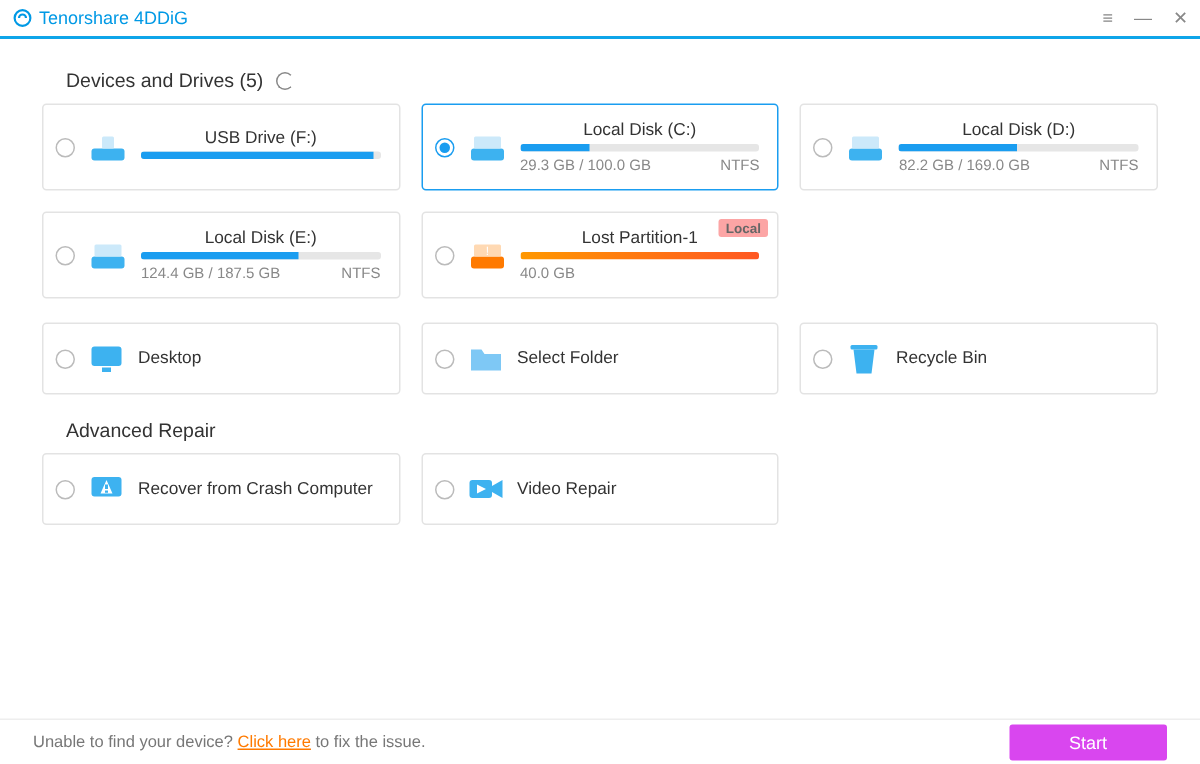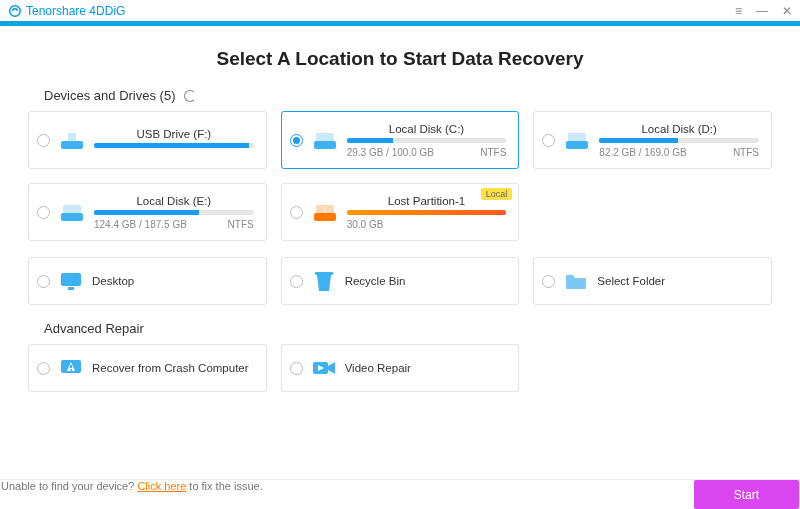--- a/index.html
+++ b/index.html
@@ -1,17 +1,17 @@
 <!DOCTYPE html>
 <html><head>
 <meta charset="utf-8">
 <style>
 * { box-sizing: border-box; margin: 0; padding: 0; }
 body { font-family: "Segoe UI", Arial, sans-serif; background: #fff; width: 800px; height: 509px; overflow: hidden; font-size: 12px; color: #333; }
-.titlebar { height: 26px; display: flex; align-items: center; justify-content: space-between; padding: 0 8px; border-bottom: 5px solid #0ea5e9; }
+.titlebar { height: 26px; display: flex; align-items: center; justify-content: space-between; padding: 0 8px; border-bottom: 2px solid #0ea5e9; }
 .brand { display: flex; align-items: center; gap: 4px; color: #0099e5; font-size: 12px; font-weight: 500; }
 .brand svg { width: 14px; height: 14px; }
 .winctl { display: flex; align-items: center; gap: 14px; color: #888; }
 .winctl span { cursor: default; }
 .main { padding: 14px 28px 0 28px; }
 .heading { text-align: center; font-size: 19px; font-weight: 600; color: #222; margin: 8px 0 18px; }
 .section-title { font-size: 13px; color: #333; margin: 6px 16px 8px; display: flex; align-items: center; gap: 8px; }
 .refresh { width: 12px; height: 12px; border: 1.5px solid #888; border-right-color: transparent; border-radius: 50%; display: inline-block; }
 .grid { display: grid; grid-template-columns: repeat(3, 1fr); gap: 14px; margin-bottom: 16px; text-align: center; }
 .card { border: 1px solid #e3e3e3; border-radius: 3px; background: #fff; padding: 10px 12px 10px 8px; display: flex; align-items: center; gap: 8px; position: relative; min-height: 58px; }
@@ -19,25 +19,25 @@
 .radio { width: 13px; height: 13px; border: 1.5px solid #bbb; border-radius: 50%; flex-shrink: 0; display: flex; align-items: center; justify-content: center; }
 .radio.checked { border-color: #1a9df0; }
 .radio.checked::after { content: ""; width: 7px; height: 7px; background: #1a9df0; border-radius: 50%; }
 .drive-icon { width: 28px; height: 24px; flex-shrink: 0; display: flex; align-items: center; justify-content: center; }
 .drive-body { flex: 1; min-width: 0; }
 .drive-name { font-size: 11.5px; color: #333; margin-bottom: 3px; }
 .bar { height: 5px; background: #e6e6e6; border-radius: 2px; overflow: hidden; margin-bottom: 4px; }
 .bar-fill { height: 100%; background: #1a9df0; }
 .bar-fill.orange { background: linear-gradient(90deg,#ff9800,#ff5722); }
 .meta { display: flex; justify-content: space-between; font-size: 10px; color: #888; }
-.tag { position: absolute; top: 4px; right: 6px; font-size: 9px; background: #fde047; color: #666; padding: 1px 5px; border-radius: 2px; }
+.tag { position: absolute; top: 4px; right: 6px; font-size: 9px; background: #fca5a5; color: #666; padding: 1px 5px; border-radius: 2px; font-weight: bold; }
 .loc-card { min-height: 46px; }
 .loc-icon { width: 26px; height: 26px; display: flex; align-items: center; justify-content: center; flex-shrink: 0; }
 .loc-label { font-size: 11.5px; color: #333; }
-.footer { position: absolute; bottom: 0; left: 0; right: 0; height: 30px; border-top: 1px solid #eee; display: flex; justify-content: space-between; padding: 0 1px; font-size: 11px; color: #777; }
+.footer { position: absolute; bottom: 0; left: 0; right: 0; height: 30px; border-top: 1px solid #eee; display: flex; align-items: center; justify-content: space-between; padding: 0 22px; font-size: 11px; color: #777; }
 .footer a { color: #ff7a00; text-decoration: underline; }
 .start-btn { background: #d946ef; color: #fff; border: none; padding: 5px 40px; font-size: 12px; border-radius: 2px; }
 </style>
 </head>
 <body>
 
 <div class="titlebar">
   <div class="brand">
     <svg viewBox="0 0 24 24">
         <circle cx="12" cy="12" r="9" fill="none" stroke="#0099e5" stroke-width="2.5"></circle>
@@ -46,21 +46,20 @@
     <span>Tenorshare 4DDiG</span>
   </div>
   <div class="winctl">
     <span>≡</span>
     <span>—</span>
     <span>✕</span>
   </div>
 </div>
 
 <div class="main">
-  <div class="heading">Select A Location to Start Data Recovery</div>
 
   <div class="section-title">
     <span>Devices and Drives (5)</span>
     <span class="refresh"></span>
   </div>
   <div class="grid" id="drives-grid">
       <div class="card">
     <span class="radio "></span>
     <span class="drive-icon">
           <svg width="26" height="22" viewBox="0 0 26 22">
@@ -140,21 +139,21 @@
             <rect x="4" y="4" width="18" height="8" rx="1" fill="#ffd9b3"></rect>
             <text x="13" y="11" font-size="8" fill="#fff" text-anchor="middle">!</text>
           </svg>
         </span>
     <div class="drive-body">
       <div class="drive-name">Lost Partition-1</div>
       <div class="bar">
             <div class="bar-fill orange" style="width:100%"></div>
           </div>
       <div class="meta">
-            <span>30.0 GB</span>
+            <span>40.0 GB</span>
             <span></span>
           </div>
     </div>
     <span class="tag">Local</span>
       </div>
     </div>
 
   <div class="grid" id="common-grid">
       <div class="card loc-card">
       <span class="radio"></span>
@@ -162,35 +161,35 @@
           <svg width="24" height="24" viewBox="0 0 24 24">
             <rect x="2" y="4" width="20" height="13" rx="2" fill="#3db2f0"></rect>
             <rect x="9" y="18" width="6" height="3" fill="#3db2f0"></rect>
           </svg>
         </span>
       <span class="loc-label">Desktop</span>
       </div>
       <div class="card loc-card">
       <span class="radio"></span>
       <span class="loc-icon">
+          <svg width="24" height="20" viewBox="0 0 24 20">
+            <path d="M2 4 L9 4 L11 7 L22 7 L22 18 L2 18 Z" fill="#7ec8f5"></path>
+          </svg>
+        </span>
+      <span class="loc-label">Select Folder</span>
+      </div>
+      <div class="card loc-card">
+      <span class="radio"></span>
+      <span class="loc-icon">
           <svg width="22" height="24" viewBox="0 0 22 24">
             <path d="M4 6 L18 6 L16 22 L6 22 Z" fill="#3db2f0"></path>
             <rect x="2" y="3" width="18" height="3" rx="1" fill="#3db2f0"></rect>
           </svg>
         </span>
       <span class="loc-label">Recycle Bin</span>
-      </div>
-      <div class="card loc-card">
-      <span class="radio"></span>
-      <span class="loc-icon">
-          <svg width="24" height="20" viewBox="0 0 24 20">
-            <path d="M2 4 L9 4 L11 7 L22 7 L22 18 L2 18 Z" fill="#7ec8f5"></path>
-          </svg>
-        </span>
-      <span class="loc-label">Select Folder</span>
       </div>
     </div>
 
   <div class="section-title">Advanced Repair</div>
   <div class="grid" id="advanced-grid">
       <div class="card loc-card">
       <span class="radio"></span>
       <span class="loc-icon">
           <svg width="24" height="22" viewBox="0 0 24 22">
             <rect x="2" y="3" width="20" height="13" rx="2" fill="#3db2f0"></rect>

